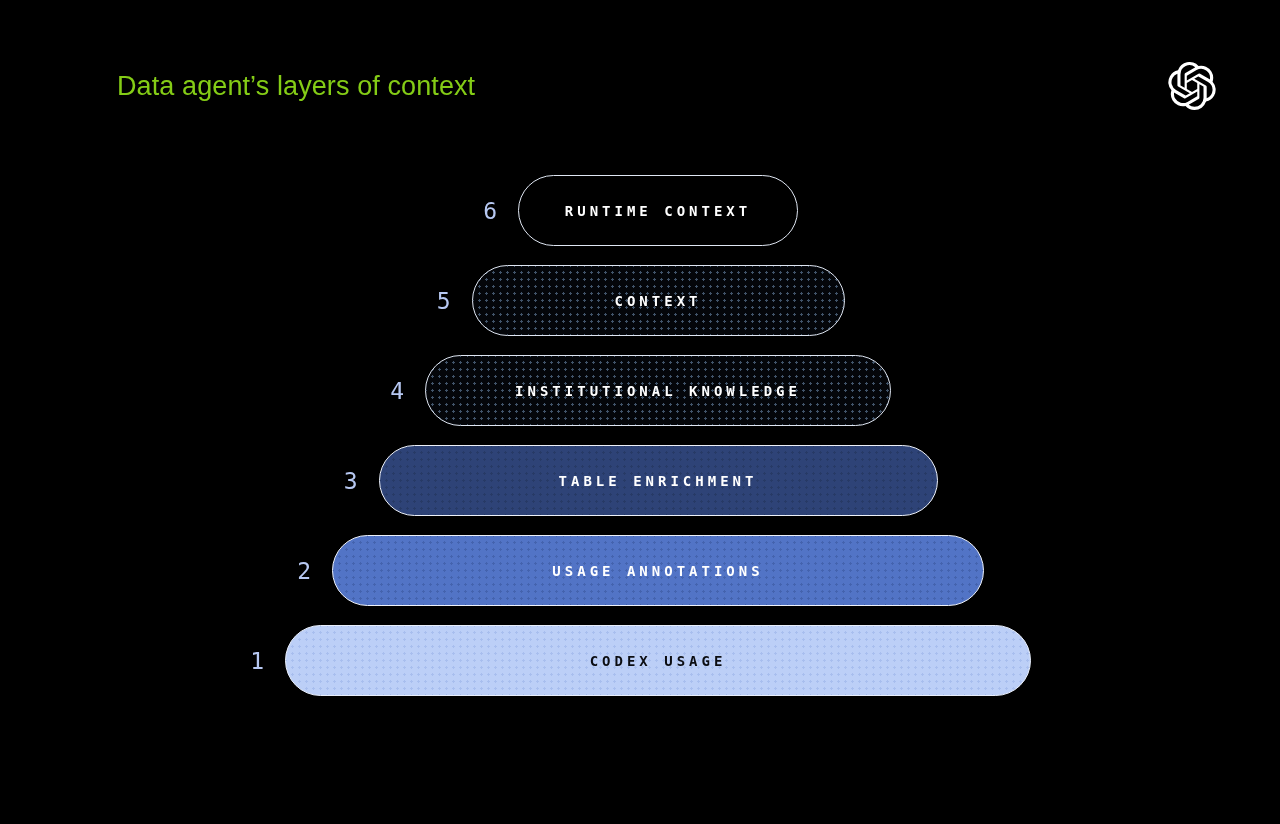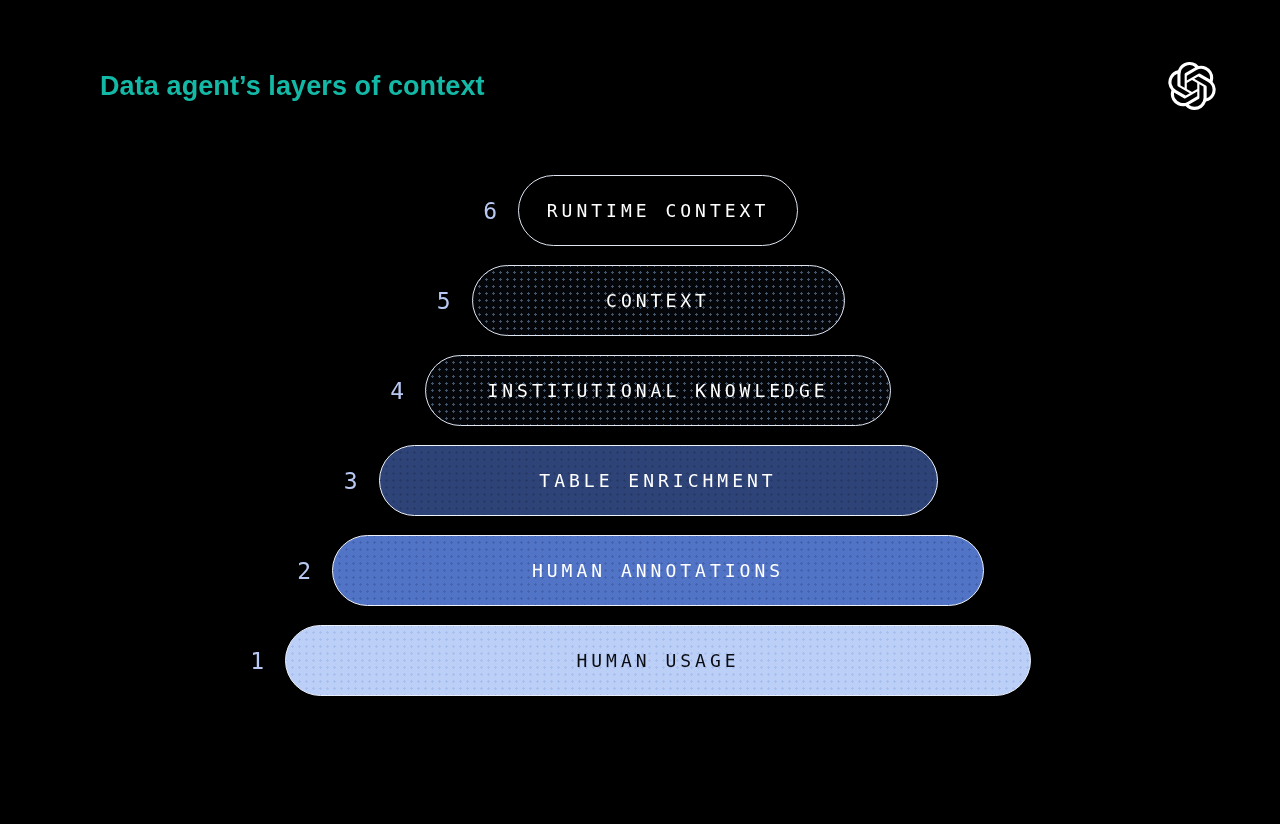--- a/index.html
+++ b/index.html
@@ -10,26 +10,26 @@
   .slide {
     position: relative;
     width: 1280px;
     height: 824px;
     background: #000000;
     overflow: hidden;
     font-family: "Liberation Sans", sans-serif;
   }
   .slide-title {
     position: absolute;
-    left: 100px;
+    left: 117px;
     top: 71px;
     font-size: 27px;
-    font-weight: 700;
+    font-weight: 400;
     letter-spacing: 0.1px;
-    color: #14b8a6;
+    color: #84cc16;
   }
   .logo {
     position: absolute;
     left: 1168px;
     top: 62px;
     width: 48px;
     height: 48px;
   }
   .logo svg { width: 100%; height: 100%; display: block; }
   .pyramid {
@@ -41,22 +41,22 @@
     height: 71px;
     box-sizing: border-box;
     border: 1.6px solid #dfe6f2;
     border-radius: 36px;
     display: flex;
     align-items: center;
     justify-content: center;
   }
   .layer-label {
     font-family: "DejaVu Sans Mono", "Liberation Mono", monospace;
-    font-size: 18px;
-    font-weight: 400;
+    font-size: 14px;
+    font-weight: 700;
     letter-spacing: 4px;
     white-space: nowrap;
   }
   .layer-number {
     position: absolute;
     right: calc(100% + 22px);
     top: 50%;
     transform: translateY(-50%);
     font-family: "DejaVu Sans Mono", "Liberation Mono", monospace;
     font-size: 23px;
@@ -93,22 +93,22 @@
     <span class="layer-label" style="color: rgb(255, 255, 255);">INSTITUTIONAL KNOWLEDGE</span>
   </div>
 
   <div class="layer-pill" style="width: 559px; left: 378.5px; top: 445px; height: 71px; background-color: rgb(46, 67, 119); border-color: rgb(238, 242, 250); background-image: radial-gradient(rgb(39, 58, 102) 1.2px, transparent 1.35px); background-size: 7px 7px; background-position: 3px 3px;">
     <span class="layer-number" style="color: rgb(183, 200, 242);">3</span>
     <span class="layer-label" style="color: rgb(255, 255, 255);">TABLE ENRICHMENT</span>
   </div>
 
   <div class="layer-pill" style="width: 652px; left: 332px; top: 535px; height: 71px; background-color: rgb(82, 116, 198); border-color: rgb(238, 242, 250); background-image: radial-gradient(rgb(68, 99, 174) 1.2px, transparent 1.35px); background-size: 7px 7px; background-position: 3px 3px;">
     <span class="layer-number" style="color: rgb(183, 200, 242);">2</span>
-    <span class="layer-label" style="color: rgb(255, 255, 255);">HUMAN ANNOTATIONS</span>
+    <span class="layer-label" style="color: rgb(255, 255, 255);">USAGE ANNOTATIONS</span>
   </div>
 
   <div class="layer-pill" style="width: 746px; left: 285px; top: 625px; height: 71px; background-color: rgb(188, 207, 247); border-color: rgb(233, 239, 252); background-image: radial-gradient(rgb(168, 190, 238) 1.2px, transparent 1.35px); background-size: 7px 7px; background-position: 3px 3px;">
     <span class="layer-number" style="color: rgb(183, 200, 242);">1</span>
-    <span class="layer-label" style="color: rgb(11, 13, 18);">HUMAN USAGE</span>
+    <span class="layer-label" style="color: rgb(11, 13, 18);">CODEX USAGE</span>
   </div>
 </div>
 
 </div>
 
 </body></html>

